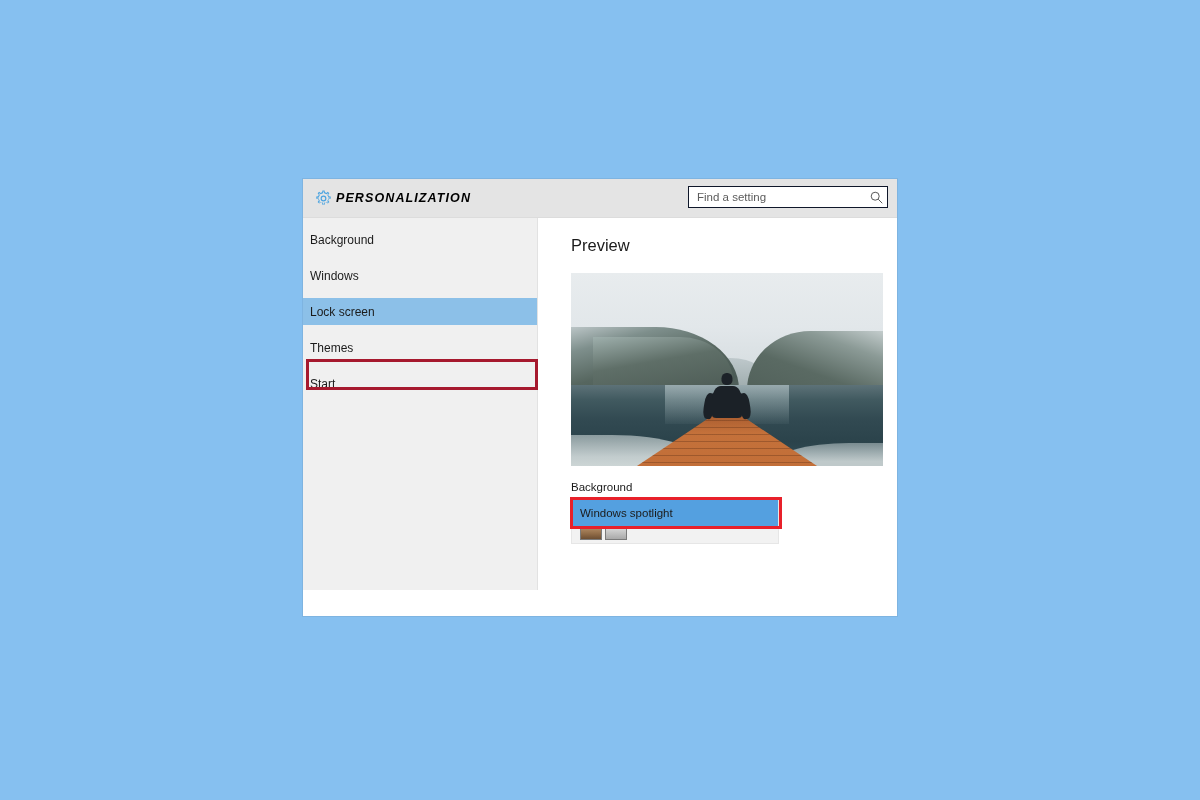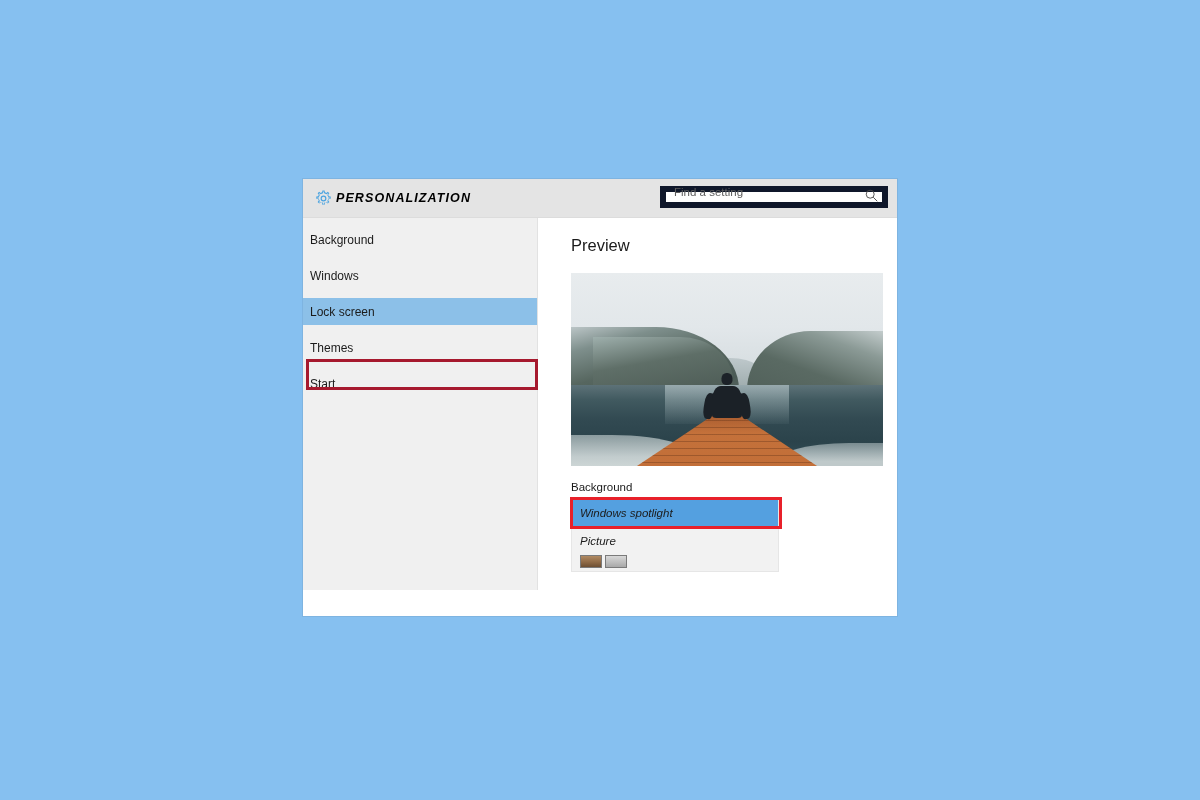--- a/index.html
+++ b/index.html
@@ -88,26 +88,26 @@
     font-size: 12.5px;
     font-weight: bold;
     color: #000000;
     letter-spacing: 1.1px;
     font-style: italic;
   }
   .search-wrap {
     position: absolute;
     right: 9px;
     top: 7px;
-    width: 228px;
+    width: 200px;
     height: 22px;
     background: #ffffff;
-    border: 6px solid #0f172a;
-    display: flex;
-    align-items: flex-end;
+    border: 1px solid #0f172a;
+    display: flex;
+    align-items: center;
     box-sizing: border-box;
   }
   .search-input {
     flex: 1;
     border: none;
     outline: none;
     background: transparent;
     font-family: "Liberation Sans", sans-serif;
     font-size: 11.5px;
     color: #2b2b2b;
@@ -331,21 +331,20 @@
     font-size: 11.5px;
     color: #1b1b1b;
     margin: 15px 0 5px 0;
   }
   .dropdown-open {
     width: 208px;
     background: #f2f2f2;
     border: 1px solid #e6e6e6;
     box-sizing: border-box;
     position: relative;
-    font-style: italic;
   }
   .dd-item {
     height: 28px;
     display: flex;
     align-items: center;
     padding-left: 8px;
     font-size: 11.5px;
     color: #1b1b1b;
     box-sizing: border-box;
   }
@@ -446,23 +445,20 @@
         <div class="pv-person-body"></div>
         <div class="pv-person-head"></div>
       </div>
 
       <div class="field-label">Background</div>
 
       <div class="dropdown-open">
         <div class="dd-item selected">
           <span>Windows spotlight</span>
         </div>
-        <div class="dd-item">
-          <span>Picture</span>
-        </div>
         <div class="dd-thumb-row">
           <div class="dd-thumb"></div>
           <div class="dd-thumb alt"></div>
         </div>
         <div class="dd-highlight-box"></div>
       </div>
     </div>
   </div>
 </div>
 

